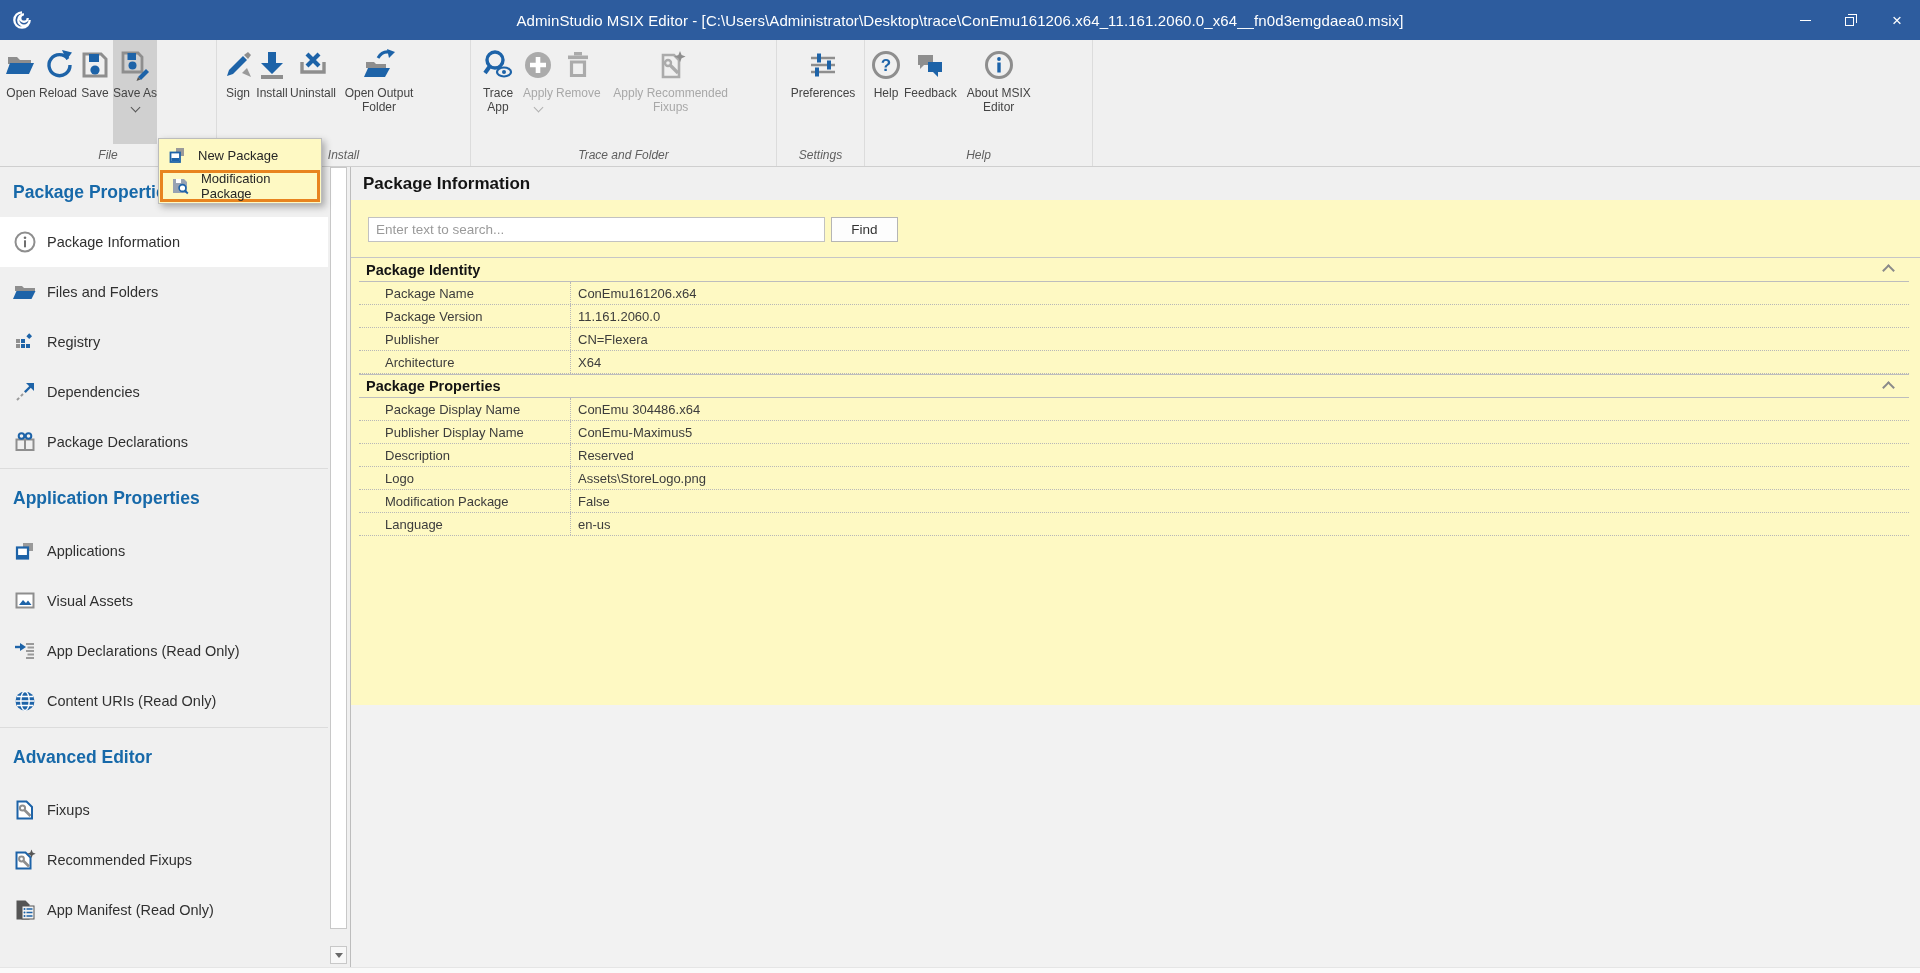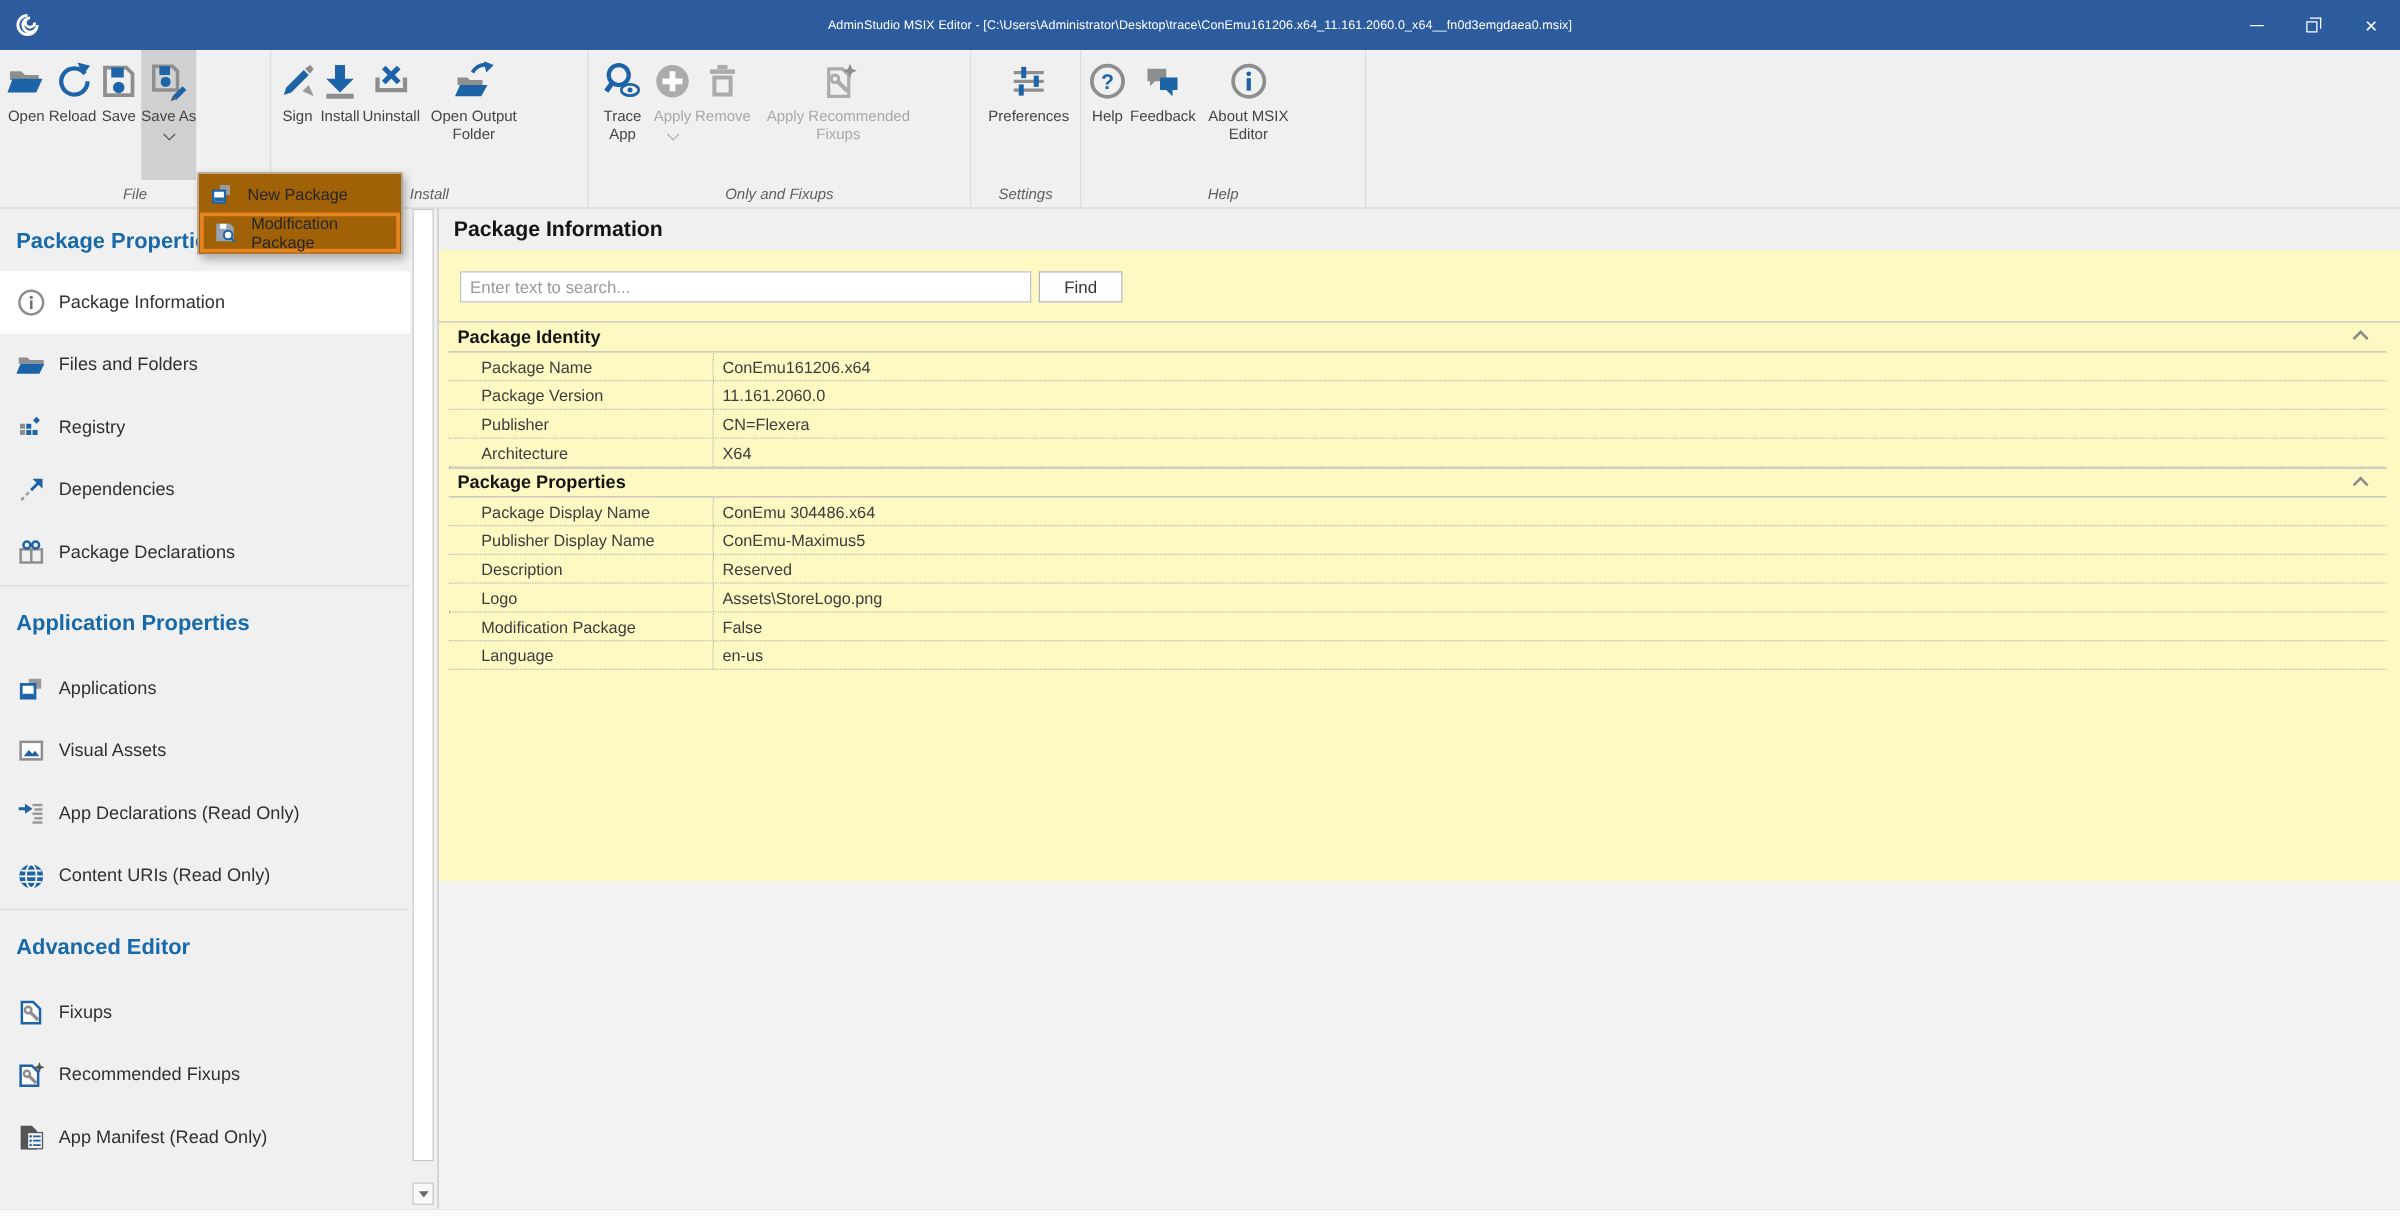--- a/index.html
+++ b/index.html
@@ -2,21 +2,21 @@
 <html><head>
 <meta charset="utf-8">
 <style>
   * { margin:0; padding:0; box-sizing:border-box; }
   html,body { width:1920px; height:973px; overflow:hidden; }
   body { font-family:"Liberation Sans", sans-serif; background:#f2f2f2; position:relative; color:#333; }
 
   
   .titlebar { position:absolute; left:0; top:0; width:1920px; height:40px; background:#2d5c9e; display:flex; align-items:center; }
   .tb-logo { width:26px; height:26px; margin-left:9px; display:flex; align-items:center; justify-content:center; }
-  .tb-title { position:absolute; left:0; right:0; text-align:center; color:#fff; font-size:10px; letter-spacing:.1px; }
+  .tb-title { position:absolute; left:0; right:0; text-align:center; color:#fff; font-size:15px; letter-spacing:.1px; }
   .tb-controls { position:absolute; right:0; top:0; height:40px; display:flex; }
   .tb-btn { width:46px; height:40px; display:flex; align-items:center; justify-content:center; color:#fff; font-size:15px; cursor:default; }
   .tb-min-glyph { display:block; width:11px; height:1px; background:#fff; }
   .tb-restore { position:relative; width:12px; height:12px; }
   .tb-restore .r-back { position:absolute; left:3px; top:0; width:9px; height:9px; border-top:1px solid #fff; border-right:1px solid #fff; }
   .tb-restore .r-front { position:absolute; left:0; top:3px; width:9px; height:9px; border:1px solid #fff; background:#2d5c9e; }
   .tb-close-glyph { font-size:17px; line-height:1; }
 
   
   .ribbon { position:absolute; left:0; top:40px; width:1920px; height:127px; background:#f0f0f0; border-bottom:1px solid #cfcfcf; display:flex; }
@@ -28,21 +28,21 @@
   .rbtn-label { margin-top:5px; font-size:12px; line-height:1.18; color:#444; text-align:center; white-space:nowrap; }
   .rbtn.disabled .rbtn-label { color:#a8a8a8; }
   .rbtn.pressed { background:#d0d0d0; }
   .wrap80 { white-space:normal; width:82px; } .wrap40 { white-space:normal; width:44px; }
   .wrap132 { white-space:normal; width:136px; } .wrap78 { white-space:normal; width:80px; }
   .chev-down { width:7px; height:7px; border-right:1.6px solid #555; border-bottom:1.6px solid #555; transform:rotate(45deg); margin-top:4px; }
   .disabled .chev-down { border-color:#b0b0b0; }
   .rgroup-label { height:22px; display:flex; align-items:center; justify-content:center; font-size:12px; color:#5f5f5f;font-style:italic; }
 
   
-  .menu { position:absolute; left:158px; top:138px; width:164px; background:#a16207; border:1px solid #bcbcbc; box-shadow:3px 3px 7px rgba(0,0,0,.3); z-index:60; padding:1px; }
+  .menu { position:absolute; left:158px; top:138px; width:164px; background:#fef9c3; border:1px solid #bcbcbc; box-shadow:3px 3px 7px rgba(0,0,0,.3); z-index:60; padding:1px; }
   .menu-item { height:30px; display:flex; align-items:center; gap:12px; padding-left:8px; font-size:13px; color:#262626; cursor:default; }
   .menu-hl { border:3px solid #e8841f; }
   .menu-hl .menu-item { height:26px; }
   .mi-icon { width:18px; height:18px; flex:none; }
 
   
   .sidebar { position:absolute; left:0; top:167px; width:328px; height:806px; background:#f0f0f0; overflow:hidden; }
   .sb-heading { height:50px; display:flex; align-items:center; padding-left:13px; font-size:17.5px; font-weight:bold; color:#1769a9; }
   .sb-heading.tall { height:56px; }
   .sb-item { height:50px; display:flex; align-items:center; padding-left:13px; gap:10px; font-size:14.5px; color:#303030; cursor:default; }
@@ -209,21 +209,21 @@
       <div class="rbtn disabled">
         <svg class="icon32" viewBox="0 0 32 32">
             <path d="M8 6h11l5 5v17H8z" fill="none" stroke="#ababab" stroke-width="2.6"></path>
             <circle cx="13" cy="14" r="3" fill="none" stroke="#ababab" stroke-width="2.4"></circle>
             <path d="M15 16l8 8" stroke="#ababab" stroke-width="3.4"></path>
             <path d="M25 2l1.6 4 4 1.6-4 1.6-1.6 4-1.6-4-4-1.6 4-1.6z" fill="#8f8f8f"></path>
           </svg>
         <span class="rbtn-label wrap132">Apply Recommended Fixups</span>
       </div>
     </div>
-    <div class="rgroup-label">Only and Fixups</div>
+    <div class="rgroup-label">Trace and Folder</div>
   </div>
 
   <div class="rgroup rg-settings">
     <div class="rbuttons" style="justify-content:center;">
       <div class="rbtn">
         <svg class="icon32" viewBox="0 0 32 32">
             <g stroke="#8e8e8e" stroke-width="2.6">
               <path d="M4 9h24M4 16h24M4 23h24"></path>
             </g>
             <g fill="#1d63a8">

